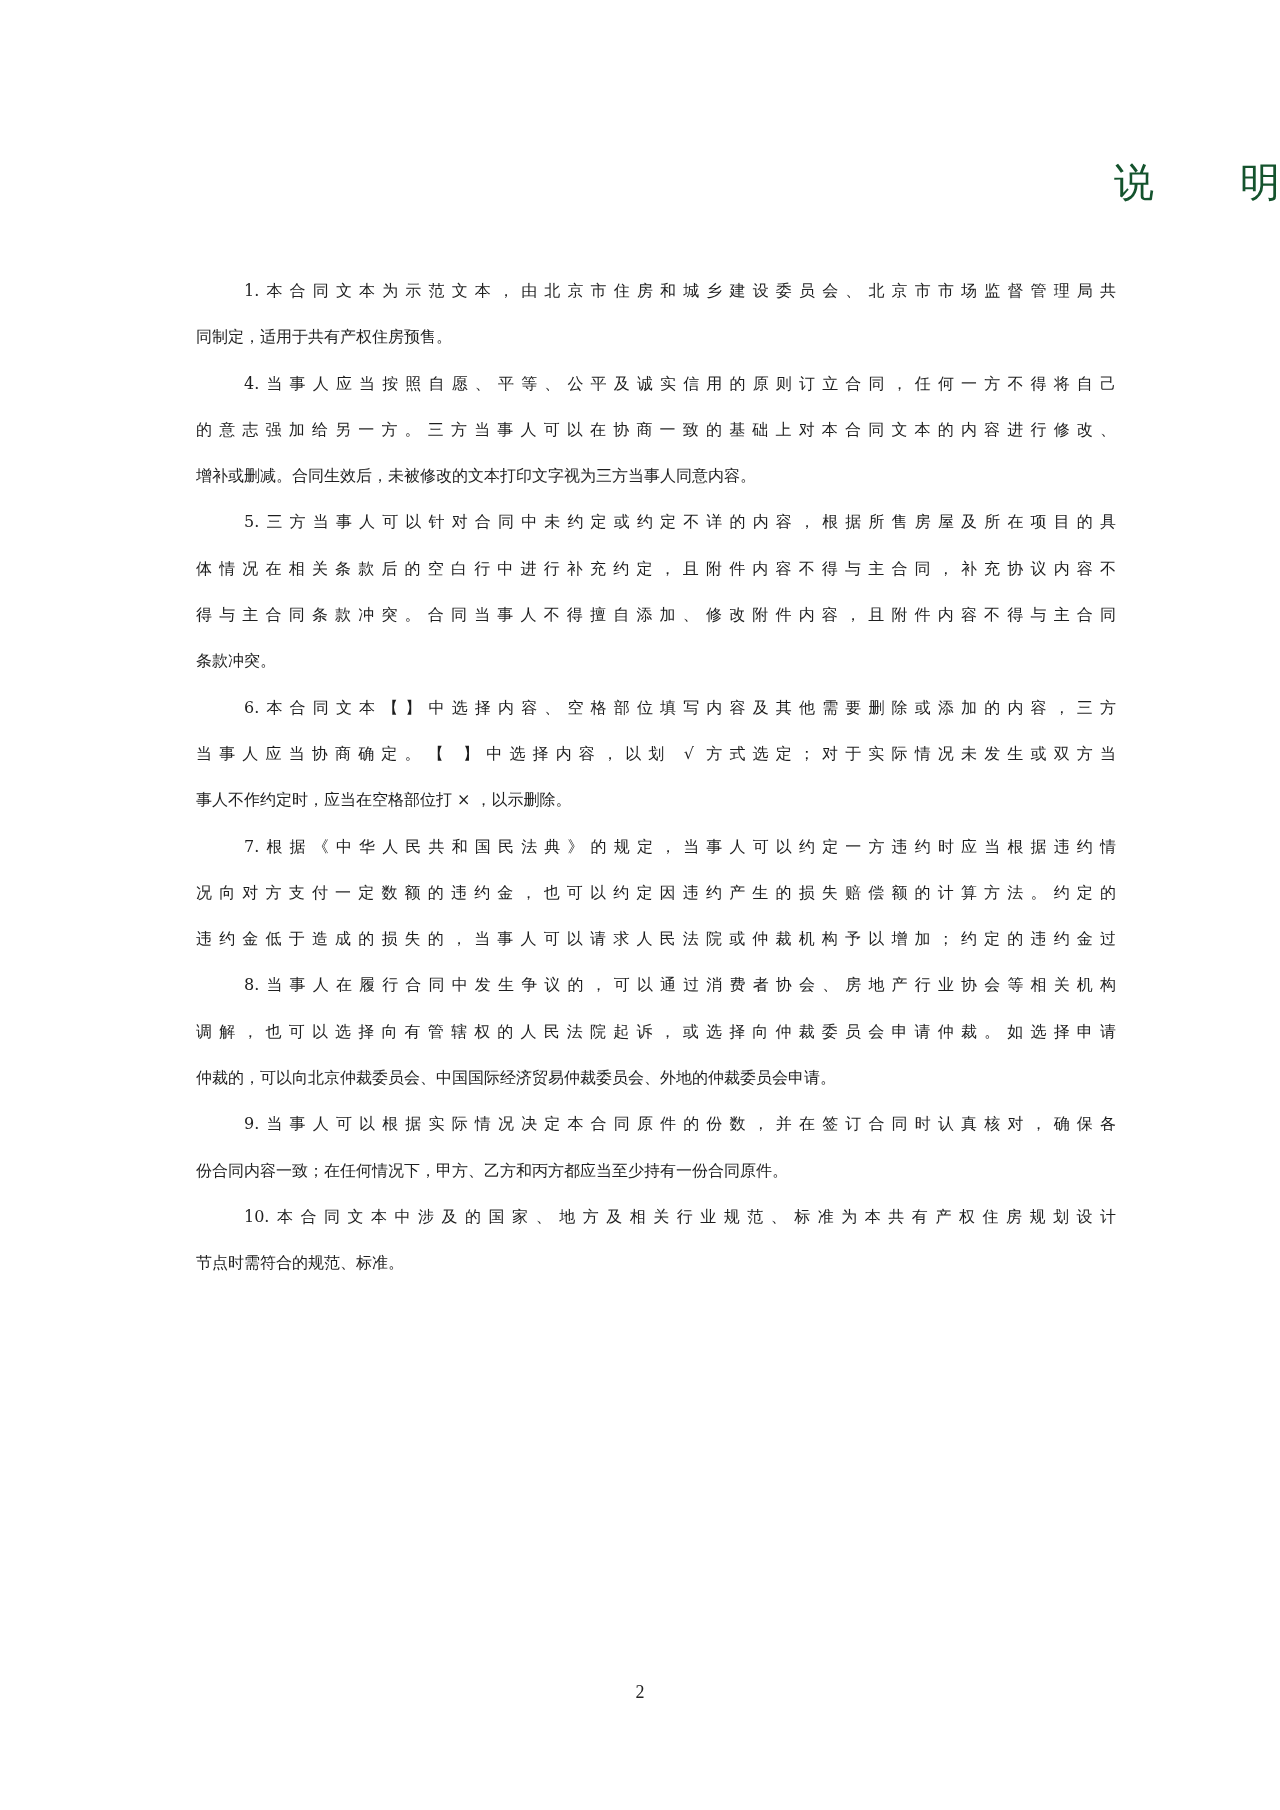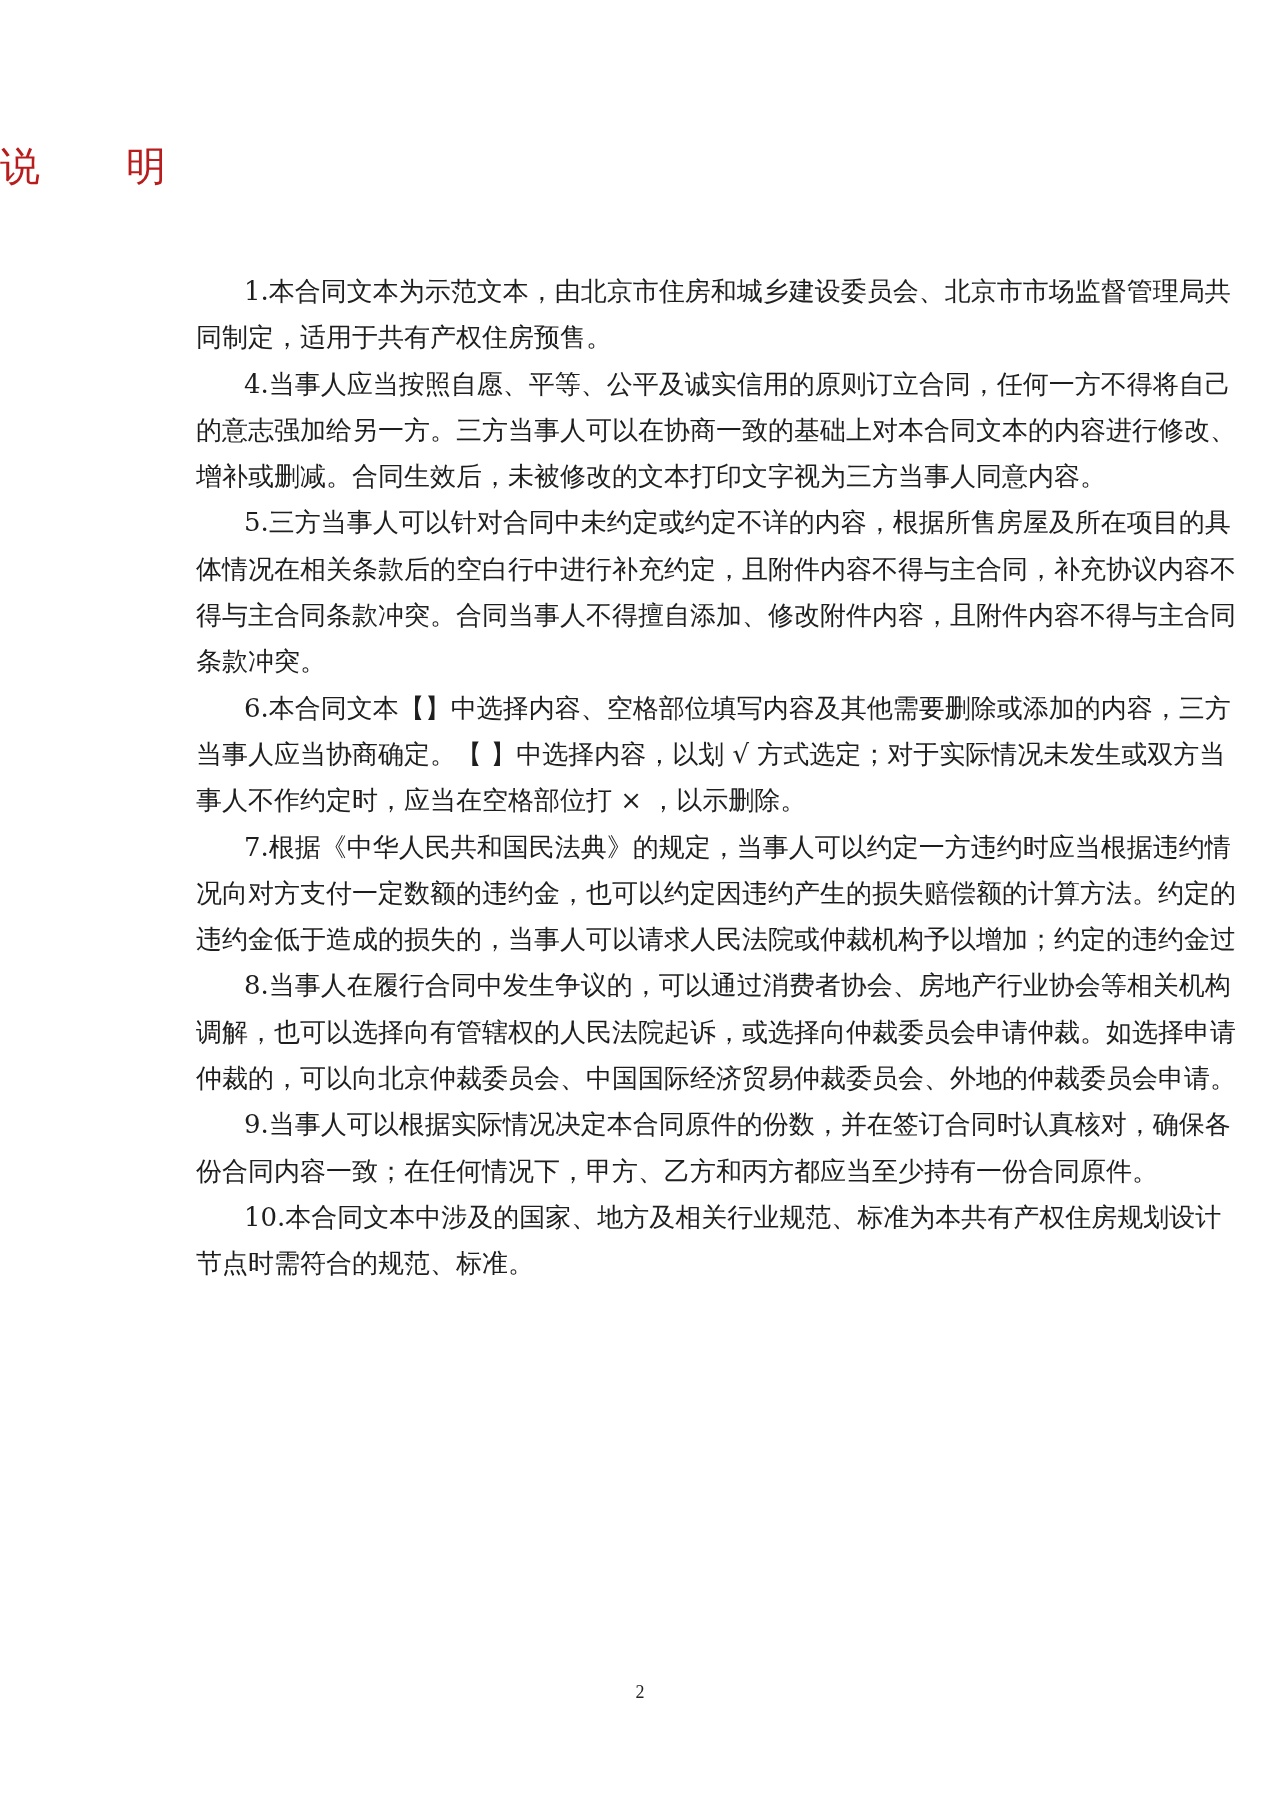--- a/index.html
+++ b/index.html
@@ -17,45 +17,45 @@
     }
     .page {
       position: absolute;
       left: 0; top: 0;
       width: 1280px;
       height: 1810px;
       background: #ffffff;
     }
     .title {
       position: absolute;
-      top: 142px;
+      top: 158px;
       left: 0;
       width: 1280px;
-      text-align: left;
+      text-align: right;
       font-family: "DejaVu Sans", "Liberation Sans", sans-serif;
       font-size: 40px;
       font-weight: normal;
       letter-spacing: 0;
-      color: #b91c1c;
+      color: #14532d;
       line-height: 48px;
     }
     .title span.gap {
       display: inline-block;
       width: 86px;
     }
     .body {
       position: absolute;
       top: 268px;
       left: 196px;
       width: 920px;
     }
     .line {
       height: 46.3px;
       line-height: 46.3px;
-      font-size: 26px;
+      font-size: 16px;
       white-space: nowrap;
       text-align: justify;
       text-align-last: justify;
       letter-spacing: 0;
       color: #1e1e1e;
     }
     .line.first {
       padding-left: 48px;
     }
     .line.last {

